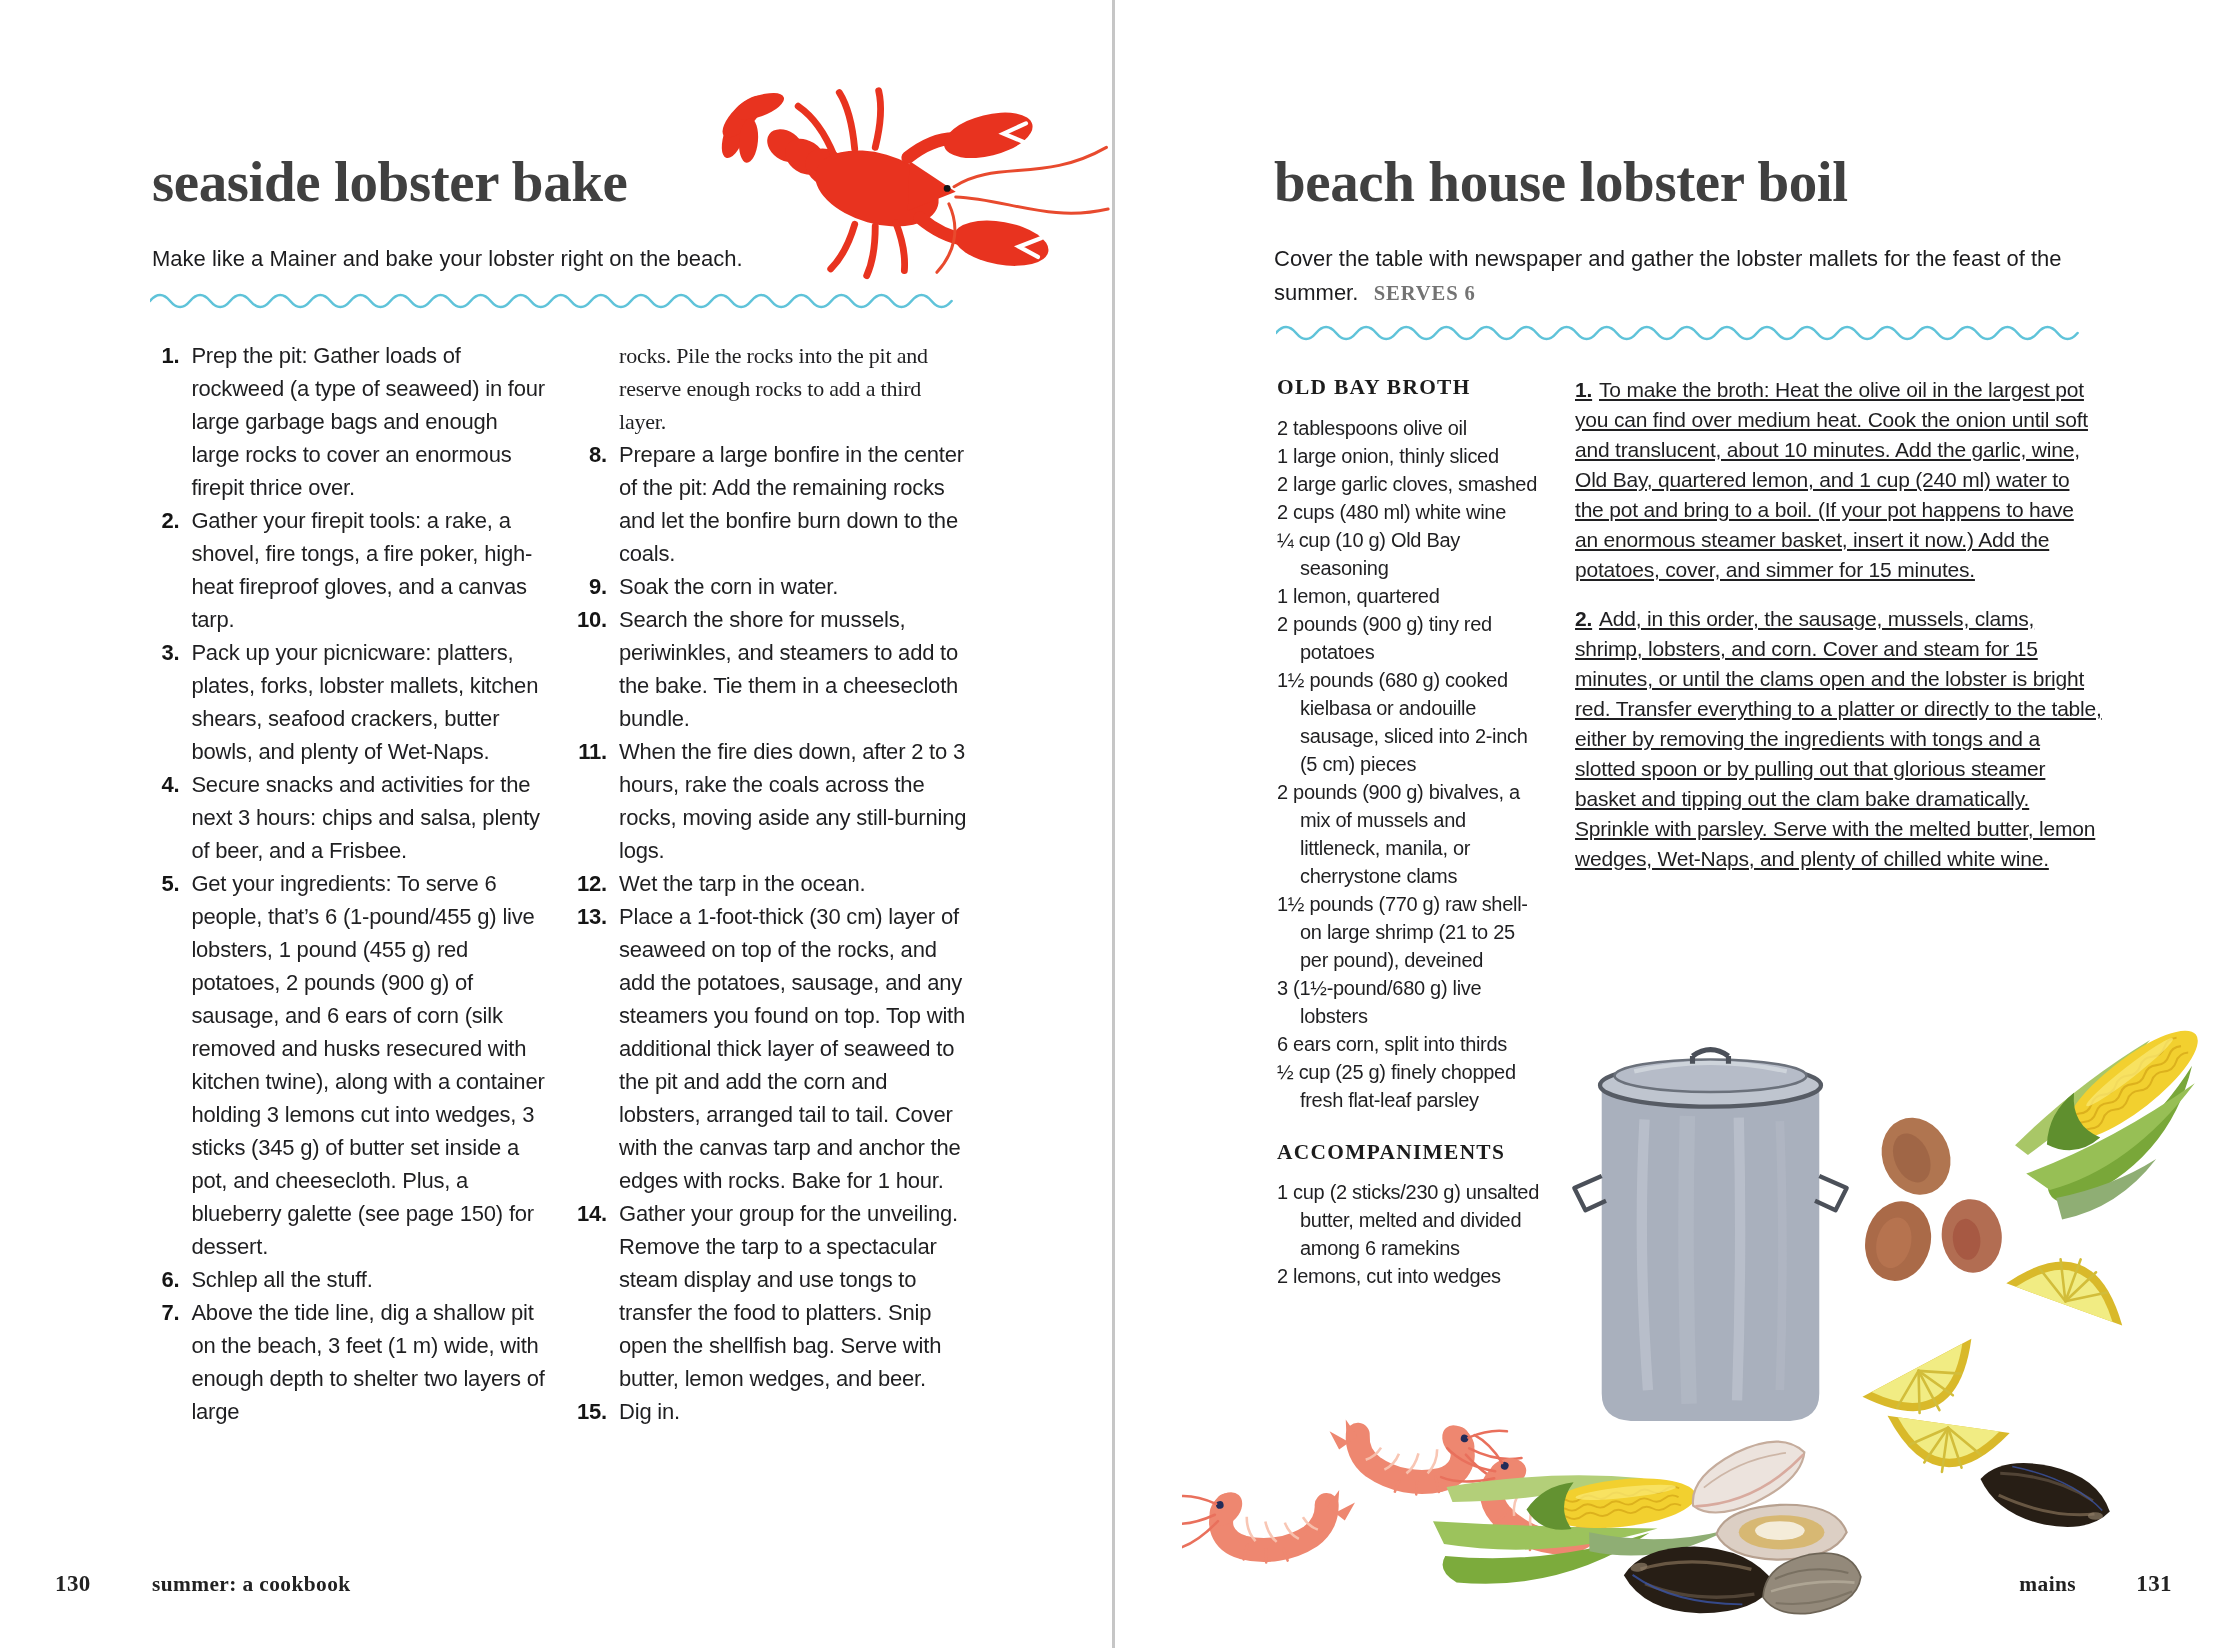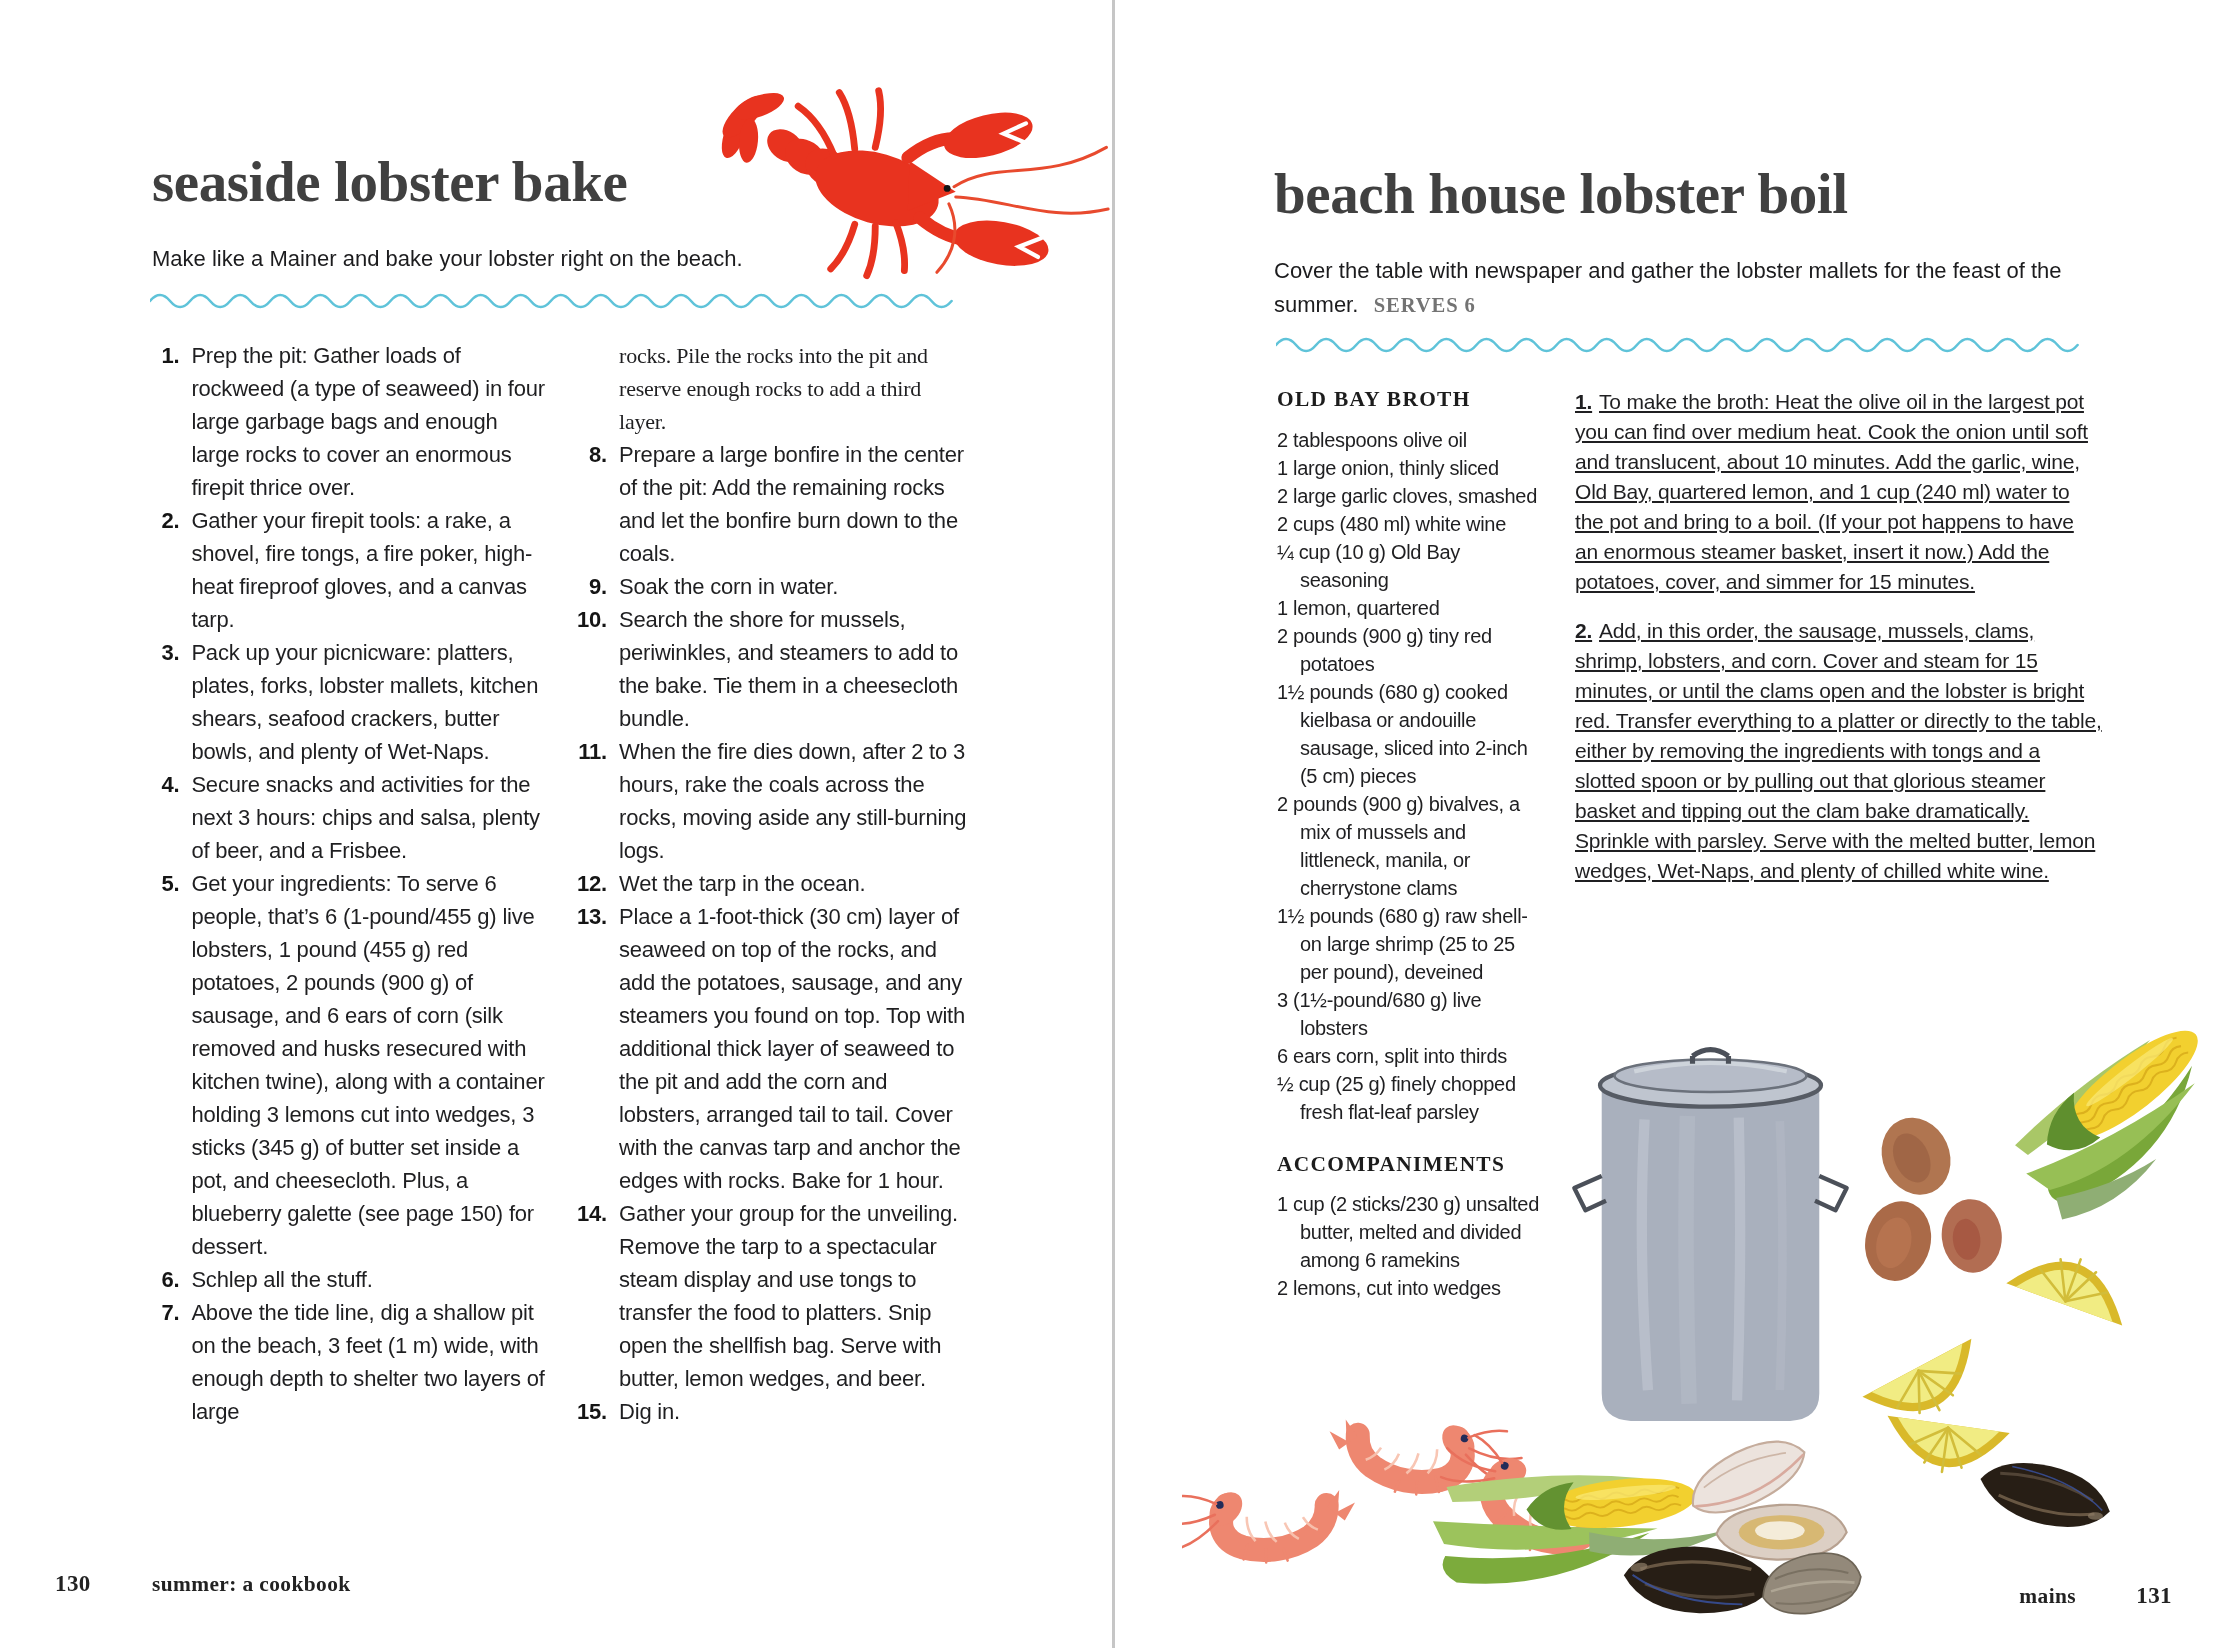--- a/index.html
+++ b/index.html
@@ -166,21 +166,21 @@
           <span class="n">15.</span>
           <span class="t">Dig in.</span>
         </li>
     </ol>
   </div>
 
   <span class="footer abs" style="left:55px;top:1571px;font-size:23px;">130</span>
   <span class="footer abs" style="left:152px;top:1572px;font-size:21.4px;">summer: a cookbook</span>
 </div>
 
-<div class="abs" style="left:1114px;top:12px;width:1114px;height:1596px;">
+<div class="abs" style="left:1114px;top:0;width:1114px;height:1596px;">
 
   <h1 class="title abs" style="left:160px;top:151px;">beach house lobster boil</h1>
 
   <p class="intro abs" style="left:160px;top:242px;width:814px;">
     <span>Cover the table with newspaper and gather the lobster mallets for the feast of the summer.</span><span class="serves">SERVES 6</span>
   </p>
 
   <svg class="abs" style="left:162px;top:320px;" width="805" height="26" viewBox="0 0 940 30">
     <path d="M0 15 Q11.7 1 23.4 15 T46.8 15 T70.2 15 T93.6 15 T117 15 T140.4 15 T163.8 15 T187.2 15 T210.6 15 T234 15 T257.4 15 T280.8 15 T304.2 15 T327.6 15 T351 15 T374.4 15 T397.8 15 T421.2 15 T444.6 15 T468 15 T491.4 15 T514.8 15 T538.2 15 T561.6 15 T585 15 T608.4 15 T631.8 15 T655.2 15 T678.6 15 T702 15 T725.4 15 T748.8 15 T772.2 15 T795.6 15 T819 15 T842.4 15 T865.8 15 T889.2 15 T912.6 15 T936 15" fill="none" stroke="#5fc3d9" stroke-width="3" stroke-linecap="round"></path>
   </svg>
@@ -190,21 +190,21 @@
     <ul class="ing-list">
       <li>2 tablespoons olive oil</li>
       <li>1 large onion, thinly sliced</li>
       <li>2 large garlic cloves, smashed</li>
       <li>2 cups (480 ml) white wine</li>
       <li>¼ cup (10 g) Old Bay seasoning</li>
       <li>1 lemon, quartered</li>
       <li>2 pounds (900 g) tiny red potatoes</li>
       <li>1½ pounds (680 g) cooked kielbasa or andouille sausage, sliced into 2-inch (5 cm) pieces</li>
       <li>2 pounds (900 g) bivalves, a mix of mussels and littleneck, manila, or cherrystone clams</li>
-      <li>1½ pounds (680 g) raw shell-on large shrimp (25 to 25 per pound), deveined</li>
+      <li>1½ pounds (770 g) raw shell-on large shrimp (21 to 25 per pound), deveined</li>
       <li>3 (1½-pound/680 g) live lobsters</li>
       <li>6 ears corn, split into thirds</li>
       <li>½ cup (25 g) finely chopped fresh flat-leaf parsley</li>
     </ul>
     <h3 class="ing-h second">ACCOMPANIMENTS</h3>
     <ul class="ing-list">
       <li>1 cup (2 sticks/230 g) unsalted butter, melted and divided among 6 ramekins</li>
       <li>2 lemons, cut into wedges</li>
     </ul>
   </div>

